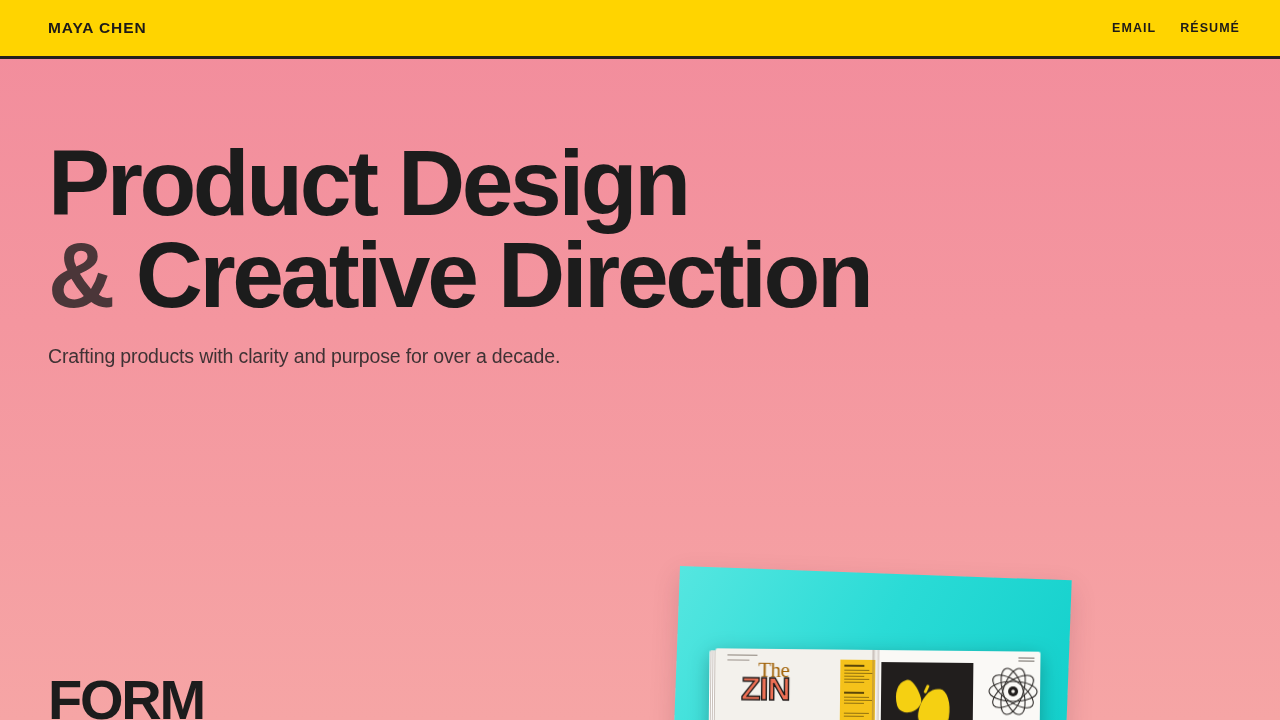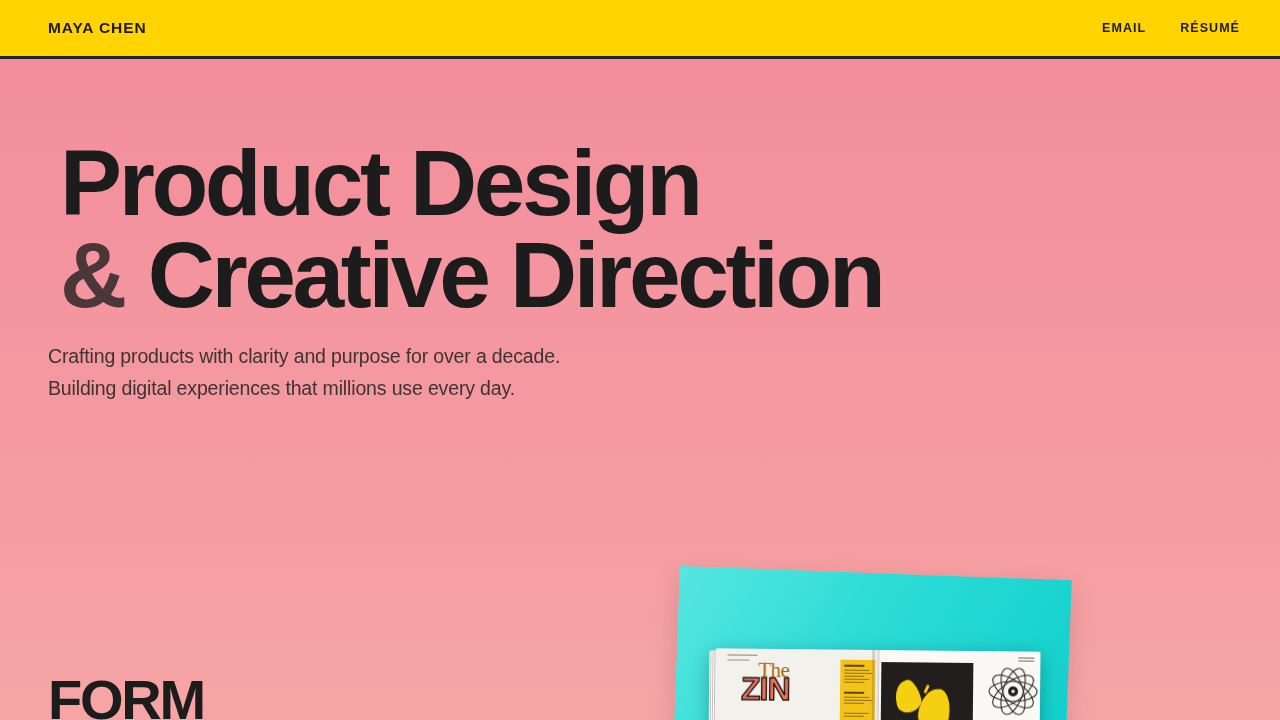--- a/index.html
+++ b/index.html
@@ -30,21 +30,21 @@
     padding:0 40px 0 48px;
     z-index:20;
   }
   .brand {
     font-size:15.5px;
     font-weight:bold;
     letter-spacing:0.9px;
     color:#1D1A18;
     white-space:nowrap;
   }
-  .nav { display:flex; align-items:flex-end; gap:34px; }
+  .nav { display:flex; align-items:flex-end; gap:24px; }
   .nav-link {
     font-size:12.5px;
     font-weight:bold;
     letter-spacing:1.05px;
     color:#1D1A18;
     text-decoration:none;
     white-space:nowrap;
   }
 
   
@@ -55,21 +55,20 @@
     padding:78px 0 0 48px;
     z-index:10;
   }
   .hero-title {
     font-size:93px;
     font-weight:bold;
     line-height:0.99;
     letter-spacing:-3.4px;
     color:#1C1C1C;
     white-space:nowrap;
-    margin-left:12px;
   }
   .hero-title .amp {
     color:#4B3639;
     letter-spacing:-2px;
   }
   .hero-sub {
     margin-top:20px;
     font-size:19.5px;
     line-height:1.63;
     color:#3F3234;
@@ -229,21 +228,20 @@
 
   <section class="hero">
     <h1 class="hero-title">
       <span class="l1">Product Design</span><br>
       <span class="amp">&amp;</span>
       <span class="l2">Creative Direction</span>
     </h1>
 
     <p class="hero-sub">
       <span class="line">Crafting products with clarity and purpose for over a decade.</span>
-      <span class="line">Building digital experiences that millions use every day.</span>
     </p>
   </section>
 
   <div class="section-word">FORM</div>
 
   <div class="showcase">
     <div class="teal-board"></div>
 
     <div class="magazine">
       <div class="mag-edge"></div>

